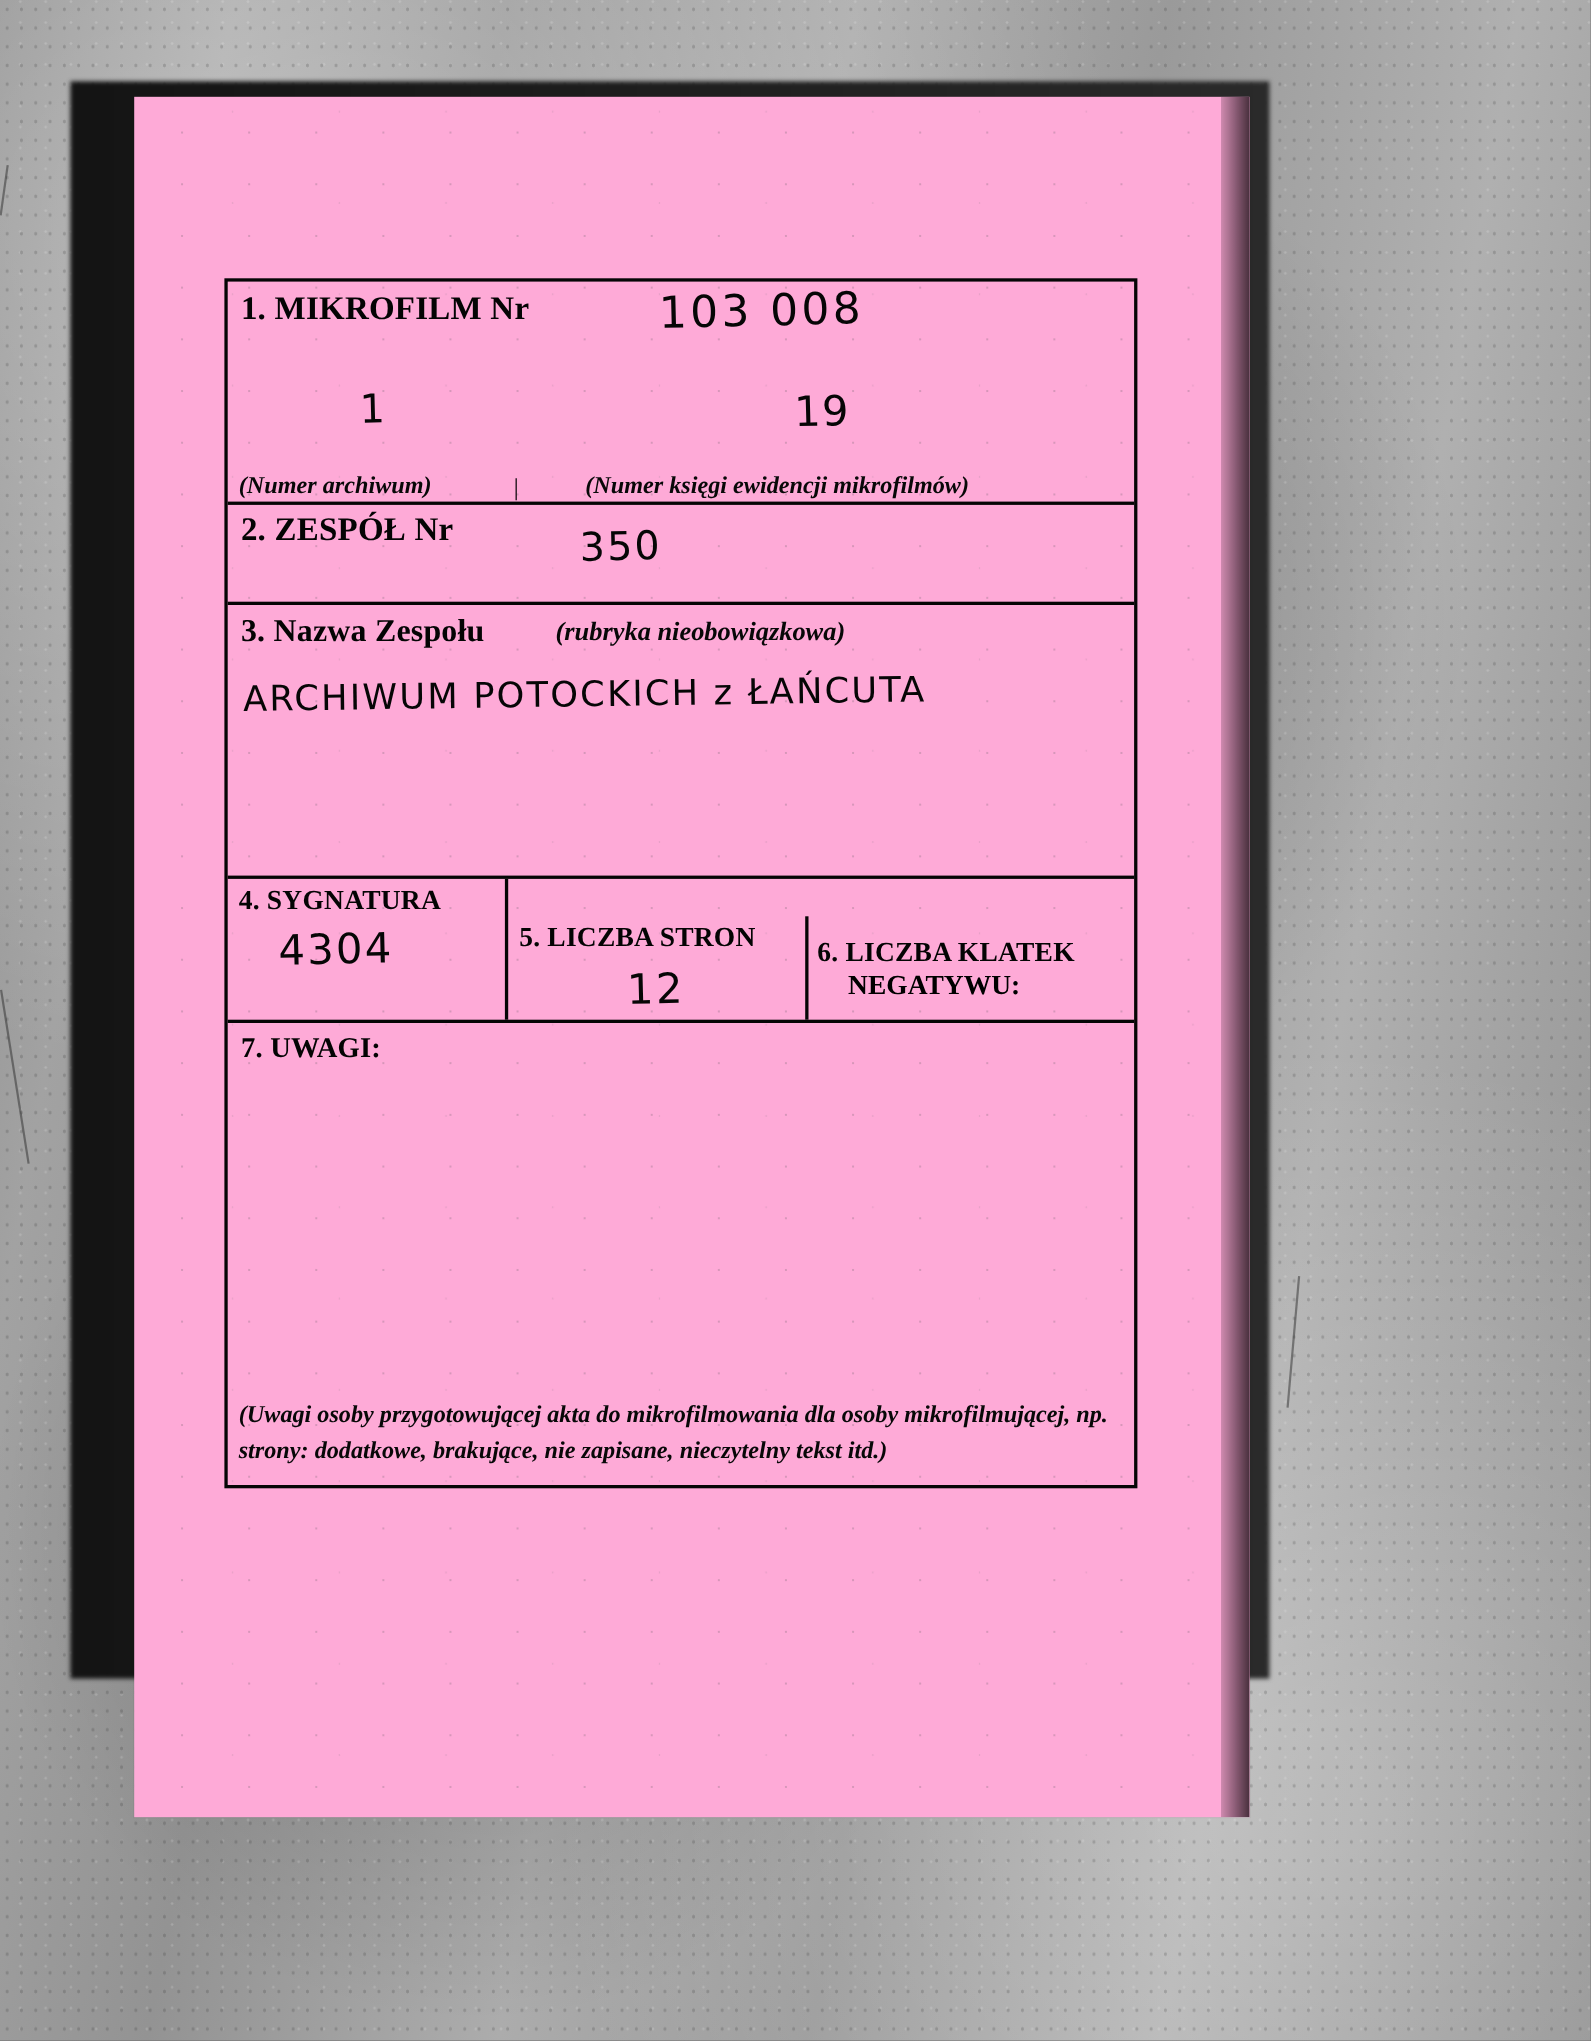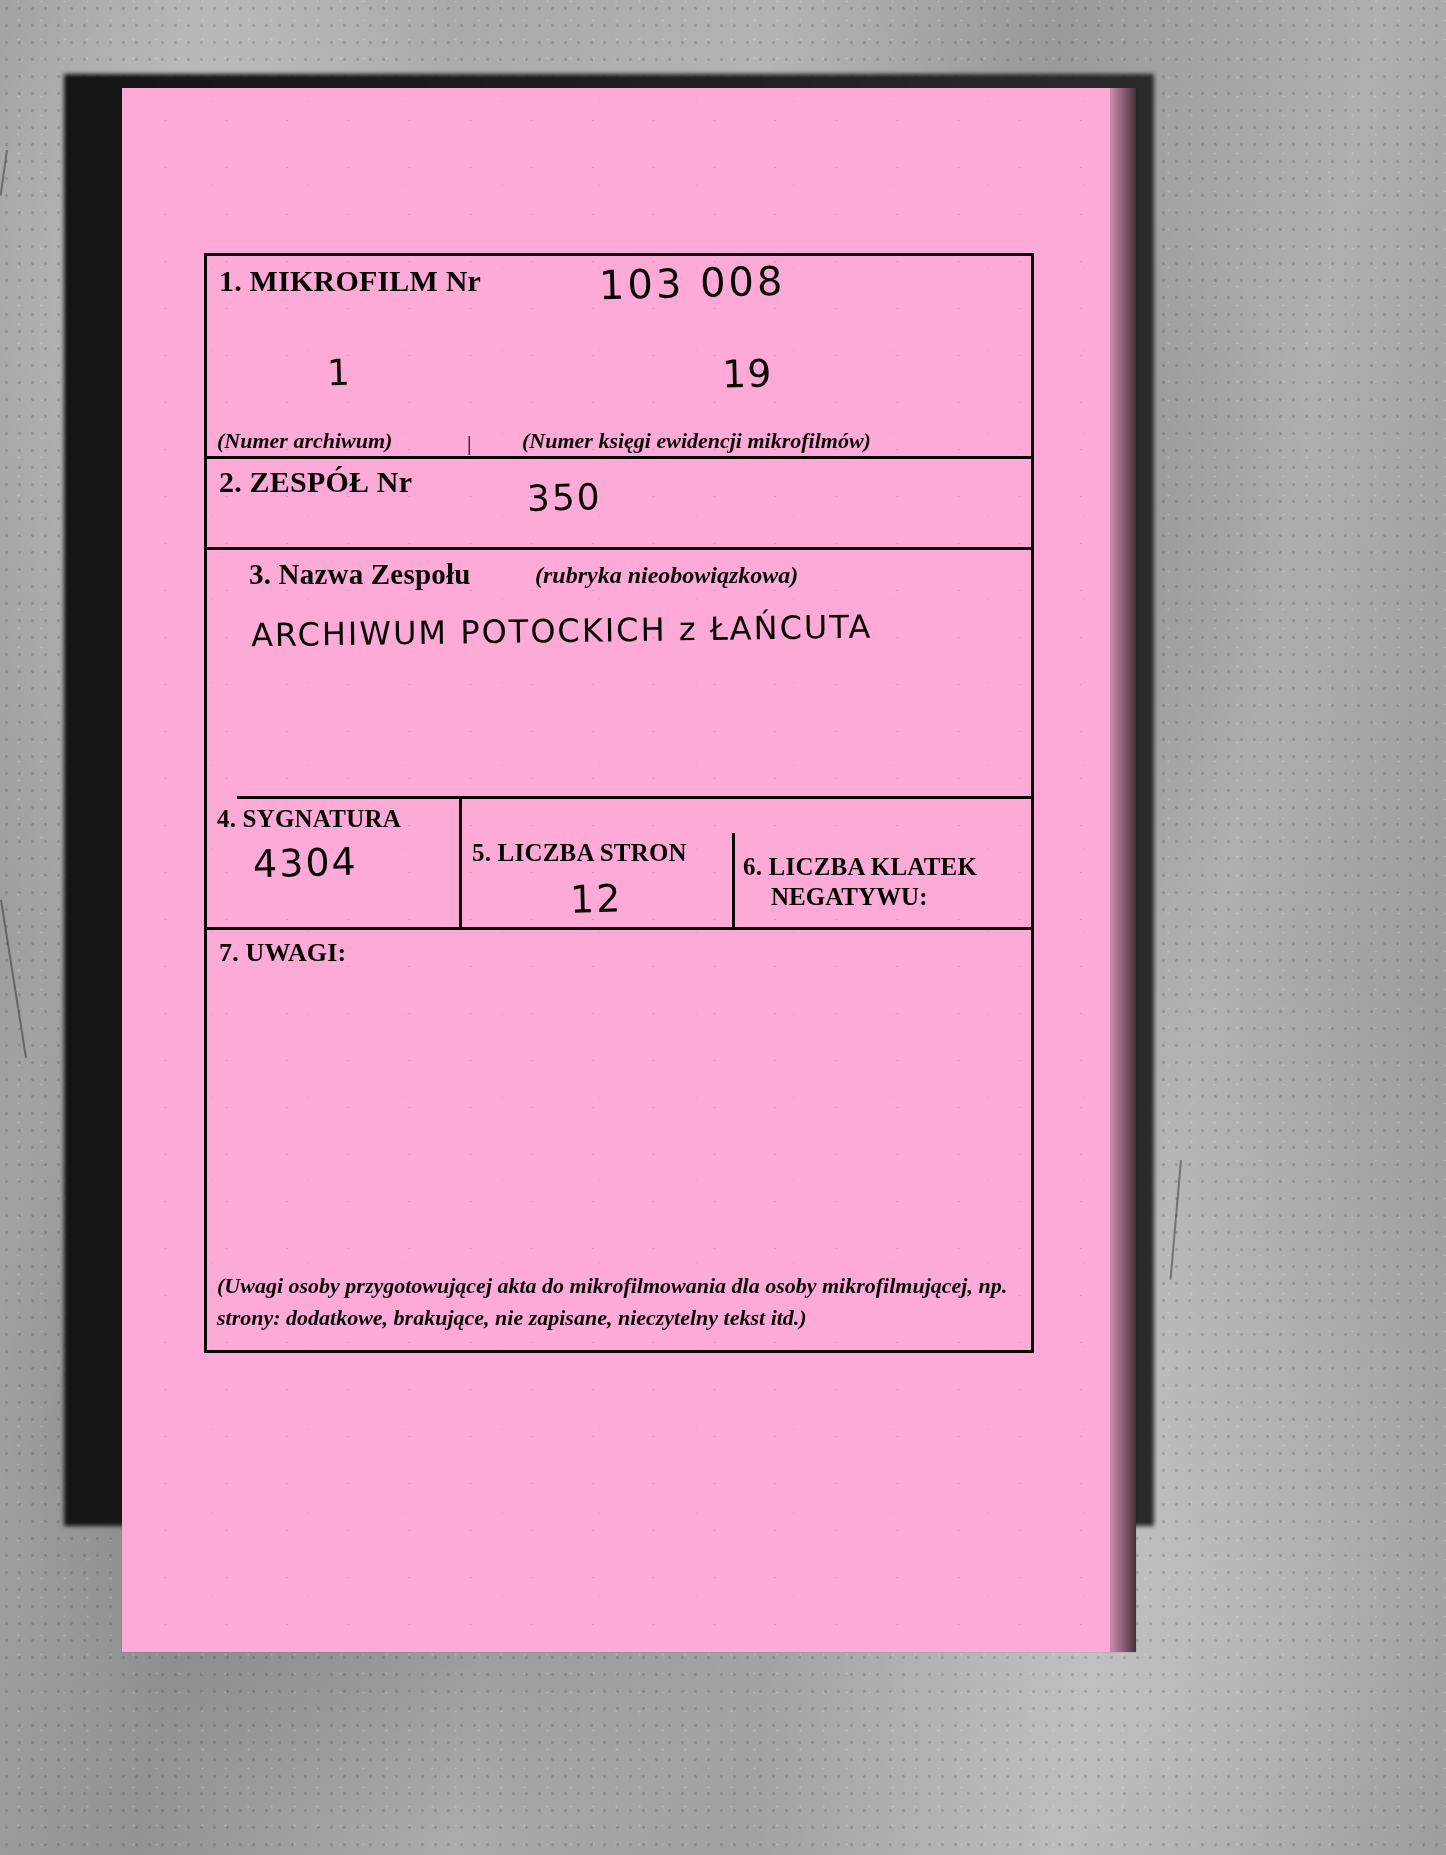--- a/index.html
+++ b/index.html
@@ -131,32 +131,32 @@
   #sub-labels {
     position: absolute; left: 10px; bottom: 2px;
     width: 812px;
     font-size: 22px;
   }
   #sub-labels .a { position: absolute; left: 0;  bottom: 0; }
   #sub-labels .sep {
     position: absolute; left: 250px; bottom: -2px;
     font-weight: normal; font-style: normal;
   }
-  #sub-labels .b { position: absolute; left: 305px; bottom: 0; }
+  #sub-labels .b { position: absolute; left: 315px; bottom: 0; }
 
   
   #row2 { height: 88px; }
   #row2 .lbl { position: absolute; left: 12px; top: 6px; font-size: 30px; }
   #zespol-value {
     position: absolute; left: 320px; top: 18px;
     font-size: 36px; letter-spacing: 2px;
   }
 
   
-  #row3 { height: 246px; margin-left: 30px; }
+  #row3 { height: 246px; }
   #row3 .lbl { position: absolute; left: 12px; top: 8px; font-size: 29px; }
   #row3 .note {
     position: absolute; left: 298px; top: 12px;
     font-size: 24px;
   }
   #nazwa-value {
     position: absolute; left: 14px; top: 62px;
     font-size: 32px; letter-spacing: 2px;
     transform: rotate(-0.8deg);
   }

